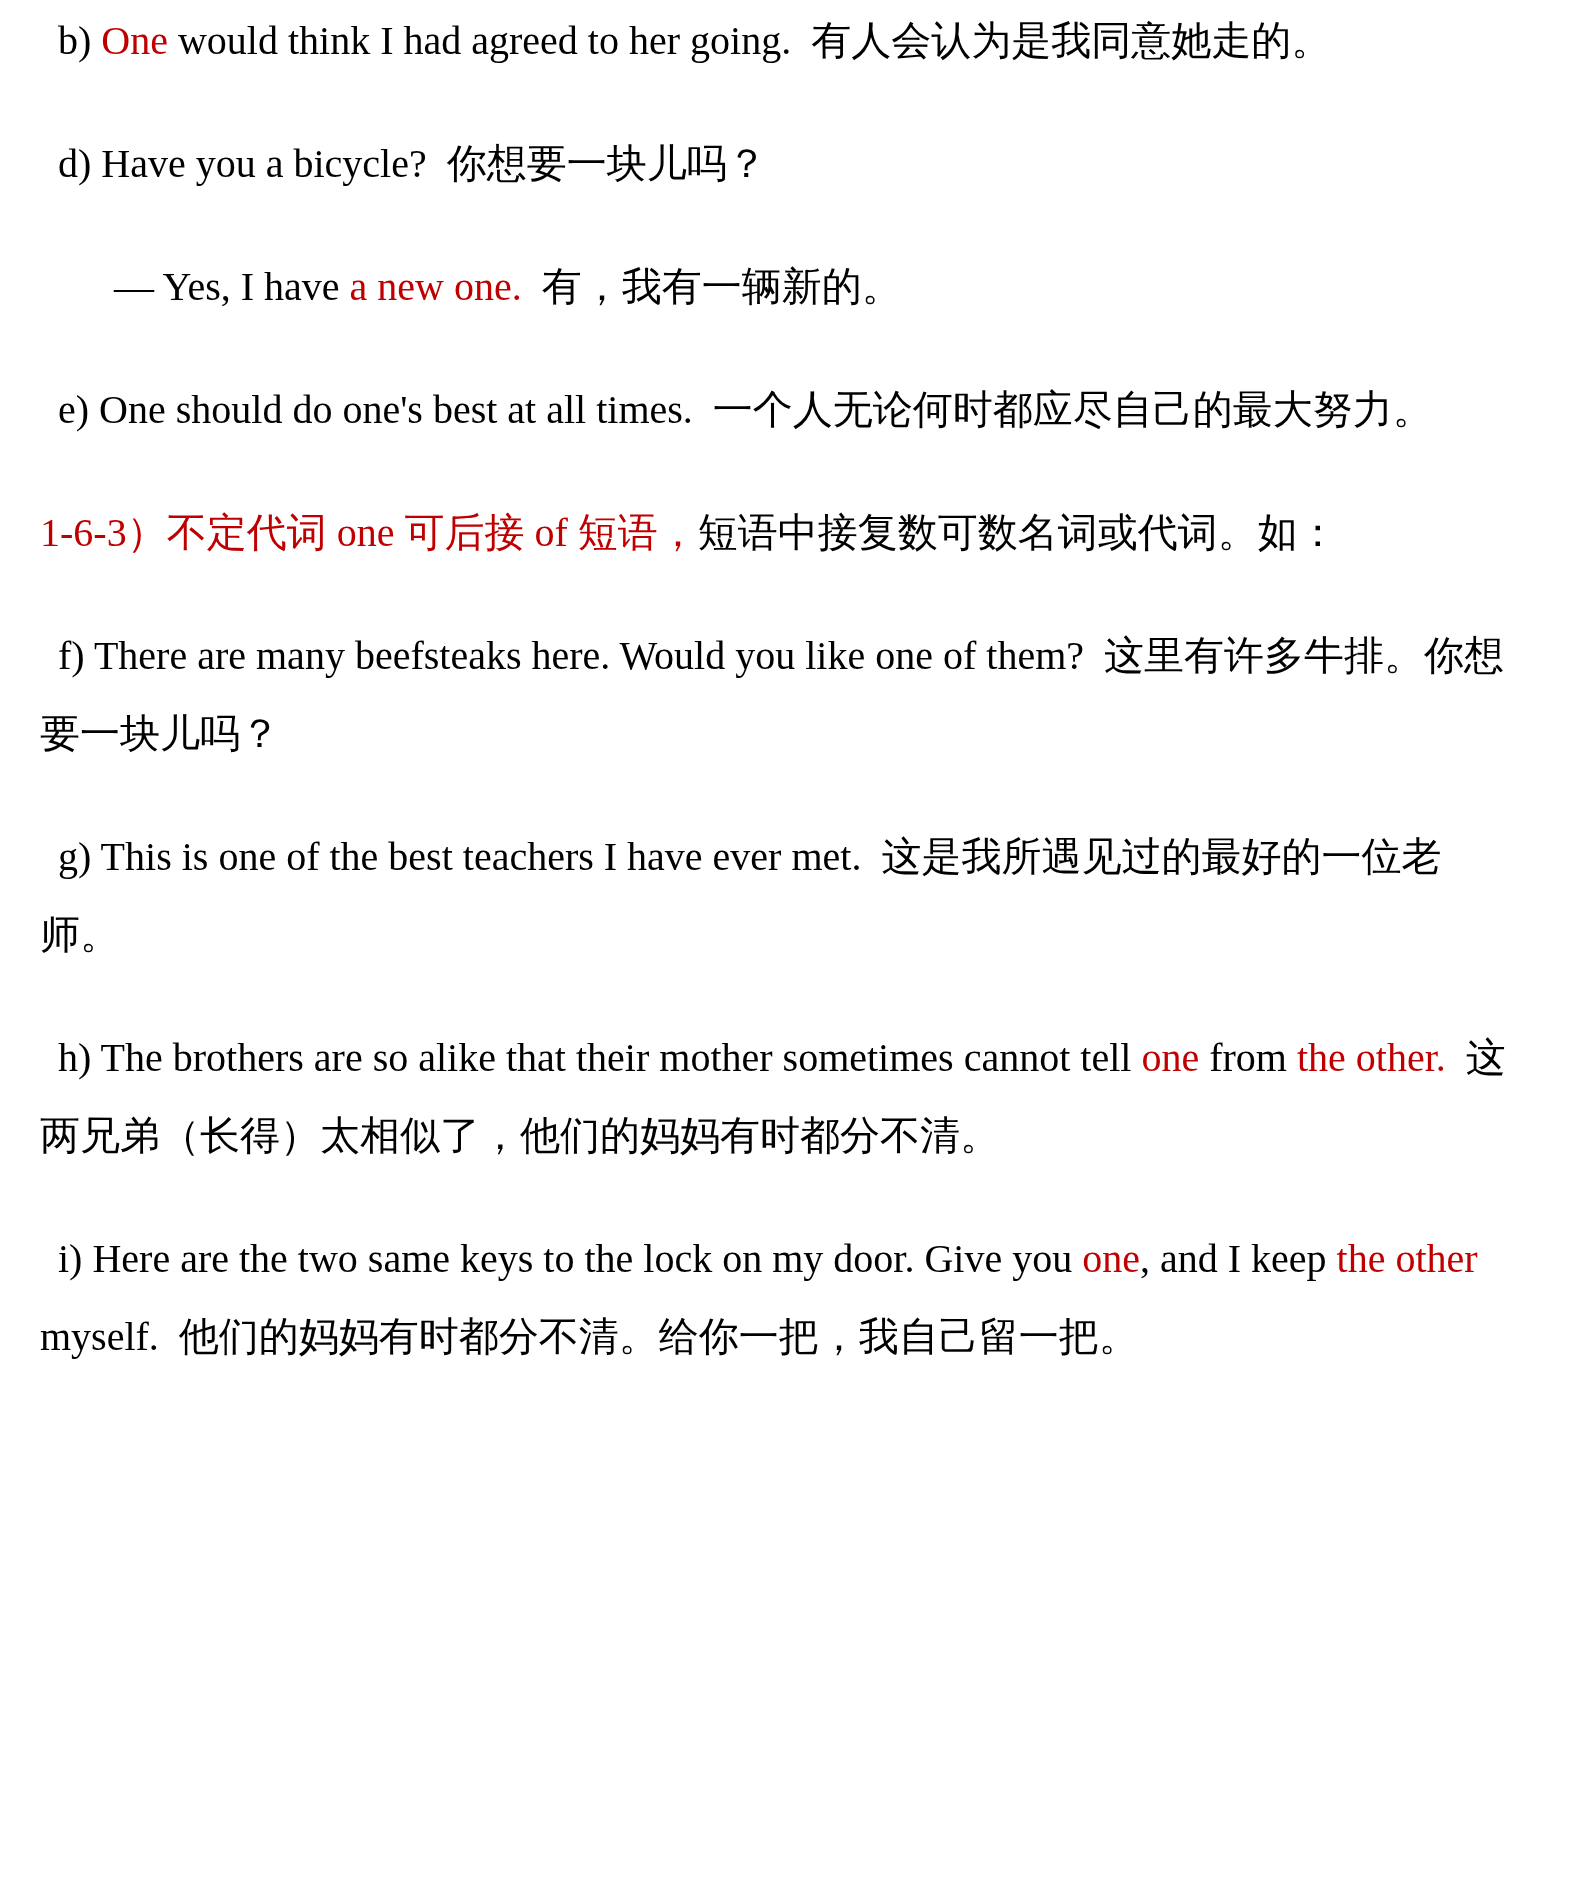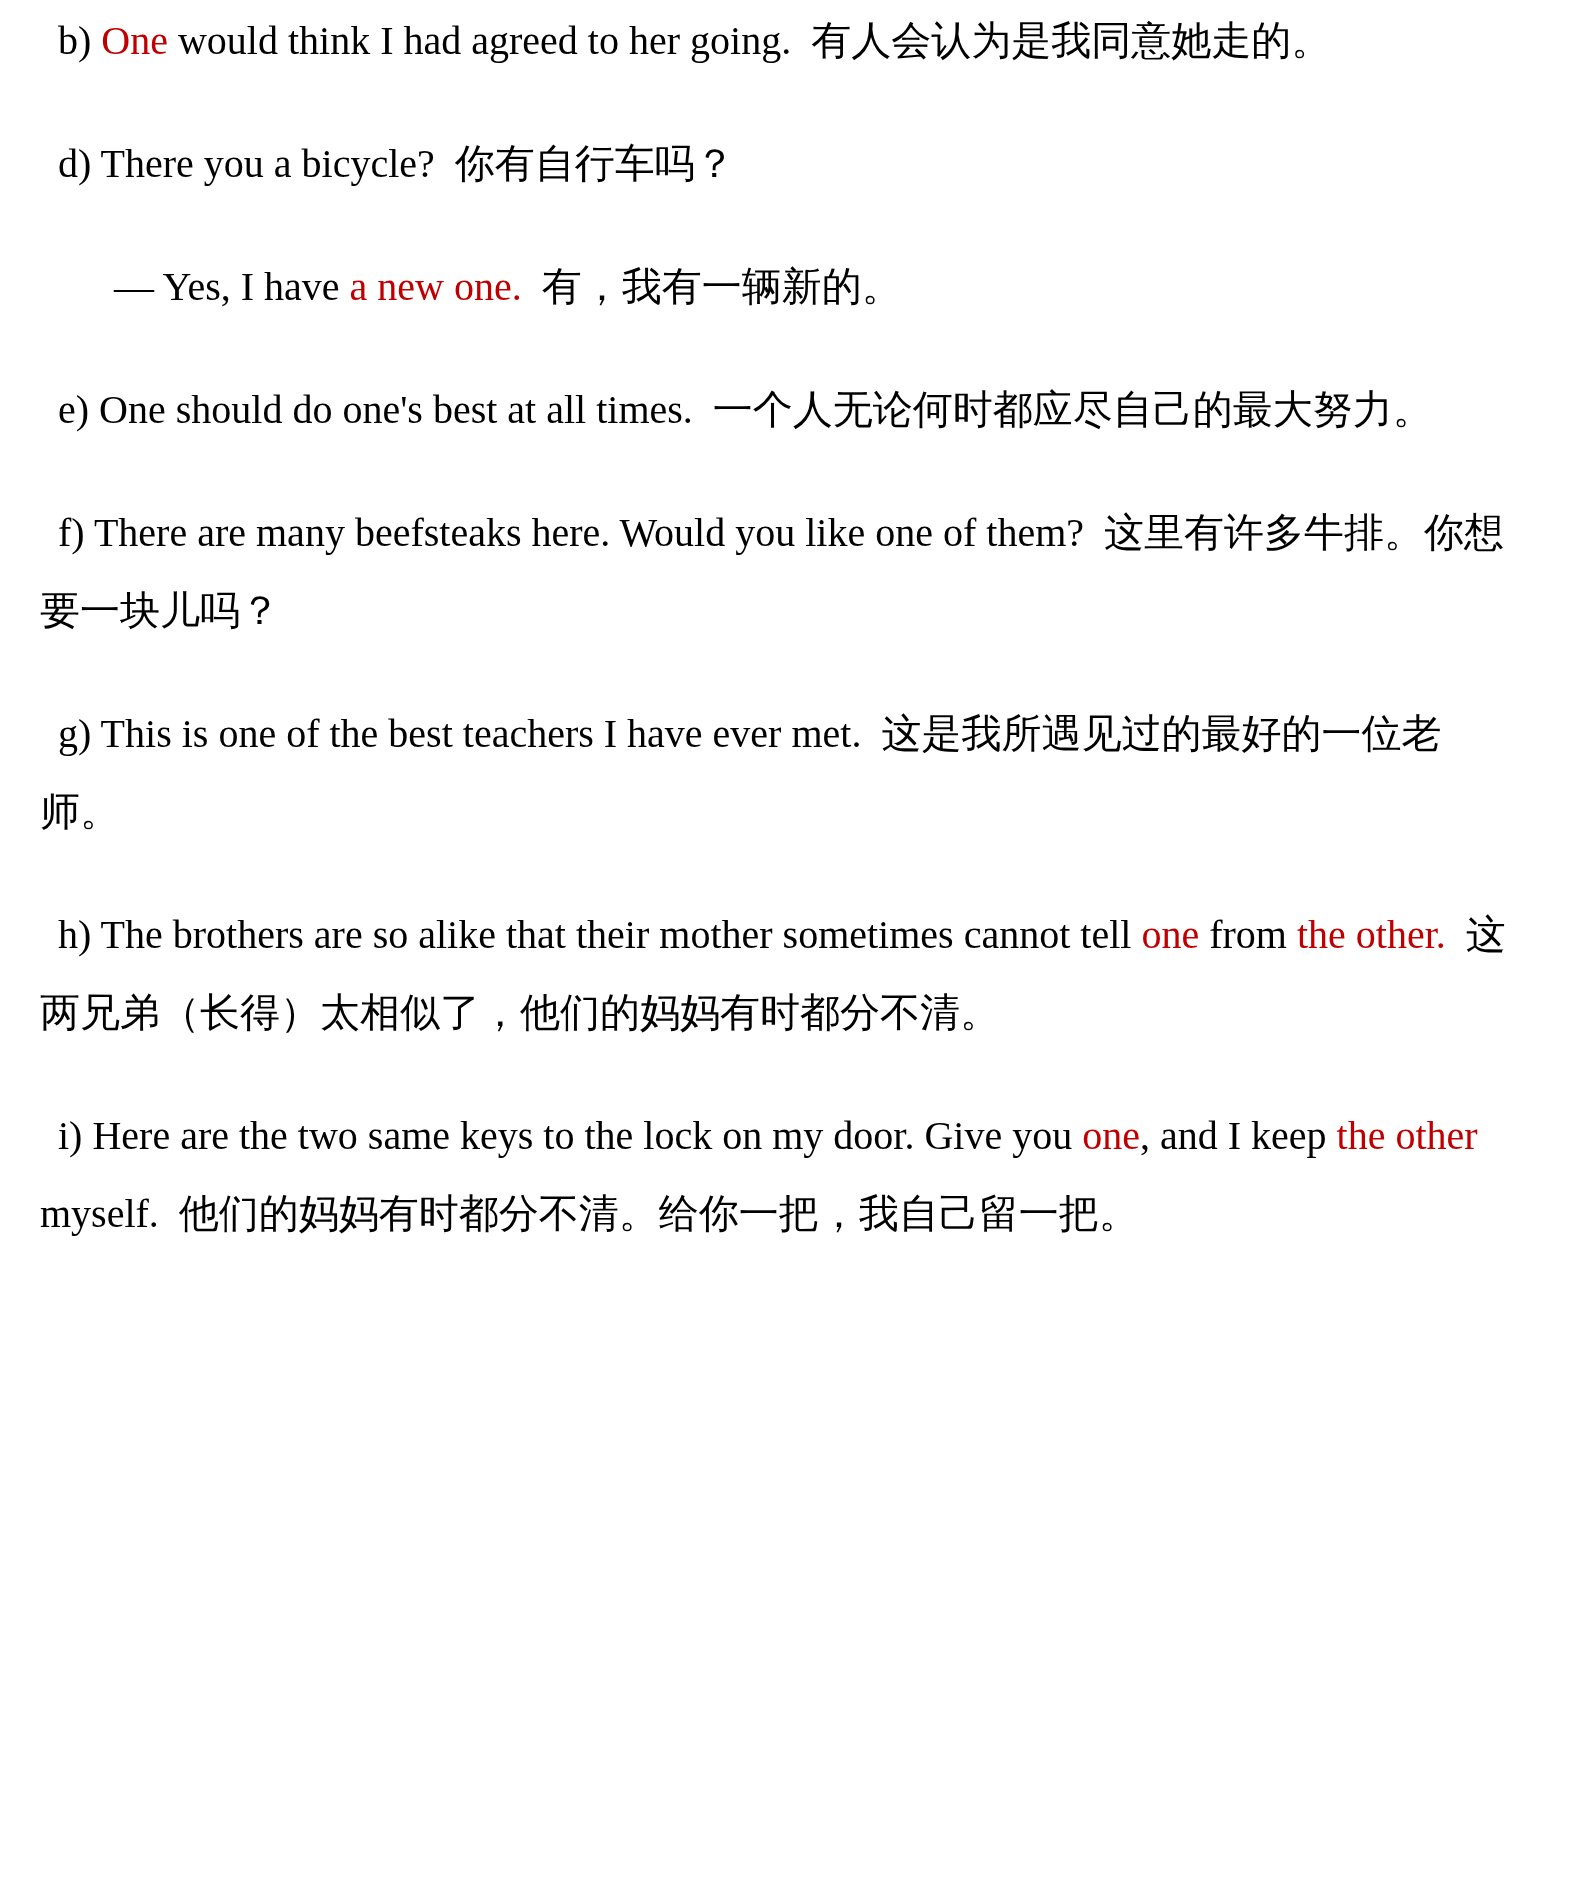--- a/index.html
+++ b/index.html
@@ -33,21 +33,22 @@
   .para.heading { text-indent: 0; }
   .seg { color: #000000; }
   .seg.red { color: var(--accent-red, #c00000); }
 </style>
 </head>
 <body style="background: rgb(255, 255, 255); color: rgb(0, 0, 0);">
 
 <main class="doc">
   <div>
       <p class="para example"><span class="seg">b) </span><span class="seg red">One</span><span class="seg"> would think I had agreed to her going.  有人会认为是我同意她走的。</span></p>
-      <p class="para example"><span class="seg">d) There you a bicycle?  你有自行车吗？</span></p>
+      <p class="para example"><span class="seg">d) Have you a bicycle?  你想要一块儿吗？</span></p>
       <p class="para dialog"><span class="seg">— Yes, I have </span><span class="seg red">a new one.</span><span class="seg">  有，我有一辆新的。</span></p>
       <p class="para example"><span class="seg">e) One should do one's best at all times.  一个人无论何时都应尽自己的最大努力。</span></p>
+      <p class="para heading"><span class="seg red">1-6-3）不定代词 one 可后接 of 短语，</span><span class="seg">短语中接复数可数名词或代词。如：</span></p>
       <p class="para example"><span class="seg">f) There are many beefsteaks here. Would you like one of them?  这里有许多牛排。你想要一块儿吗？</span></p>
       <p class="para example"><span class="seg">g) This is one of the best teachers I have ever met.  这是我所遇见过的最好的一位老师。</span></p>
       <p class="para example"><span class="seg">h) The brothers are so alike that their mother sometimes cannot tell </span><span class="seg red">one</span><span class="seg"> from </span><span class="seg red">the other.</span><span class="seg">  这两兄弟（长得）太相似了，他们的妈妈有时都分不清。</span></p>
       <p class="para example"><span class="seg">i) Here are the two same keys to the lock on my door. Give you </span><span class="seg red">one</span><span class="seg">, and I keep </span><span class="seg red">the other</span><span class="seg"> myself.  他们的妈妈有时都分不清。给你一把，我自己留一把。</span></p>
     </div>
 </main>
 
 </body></html>

